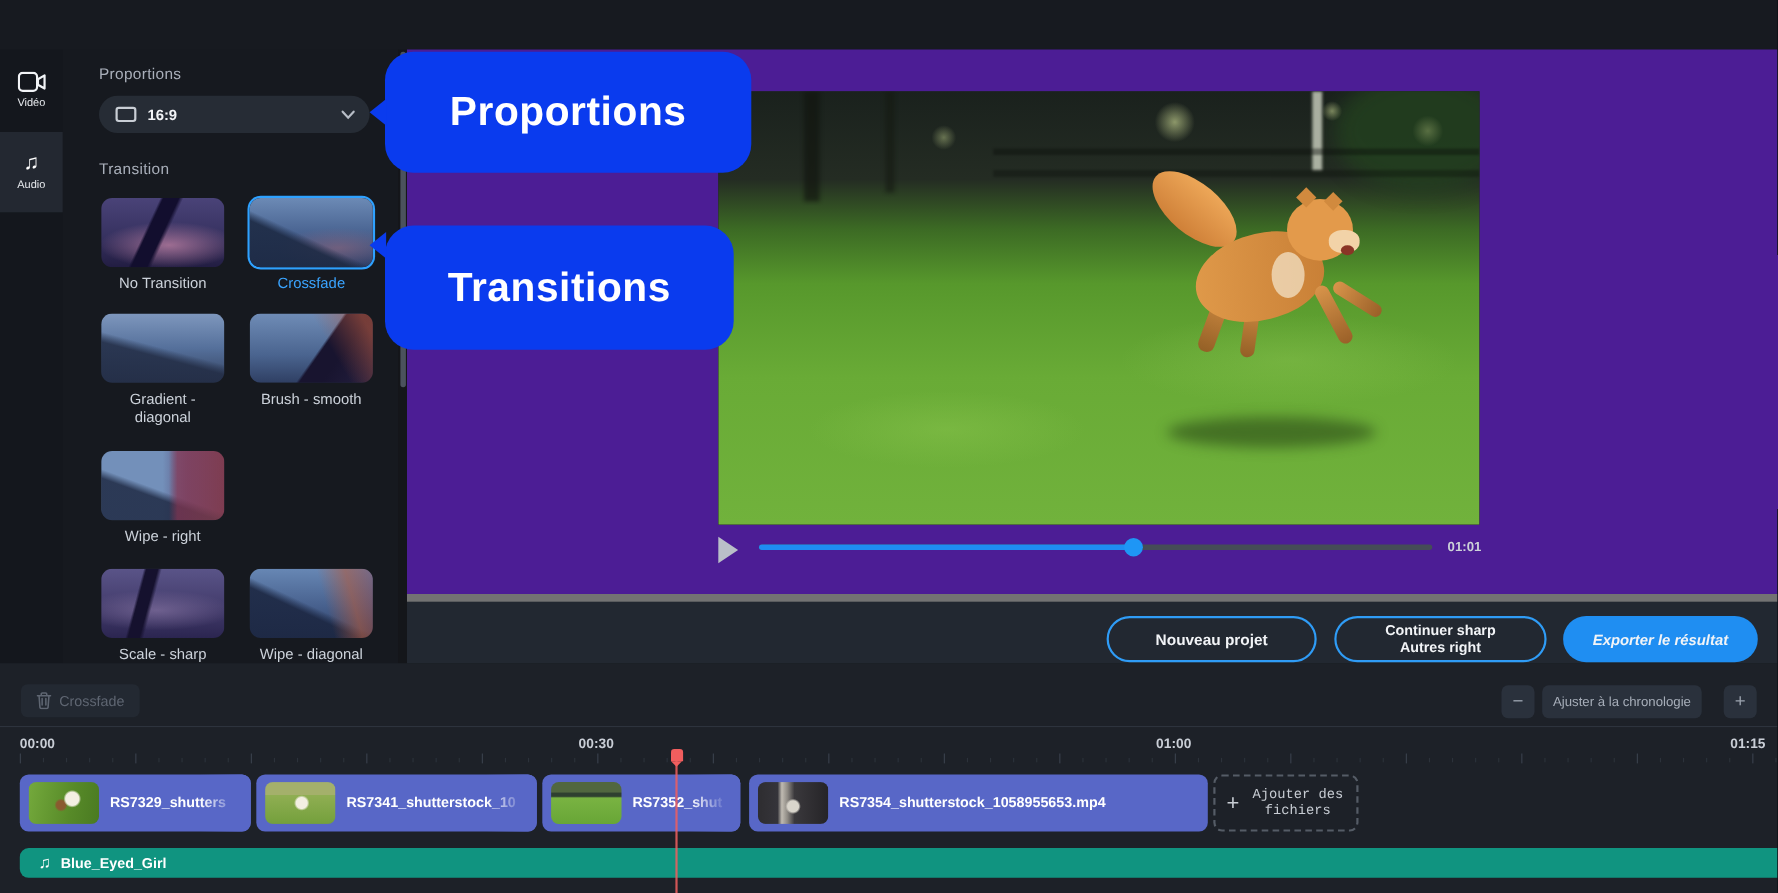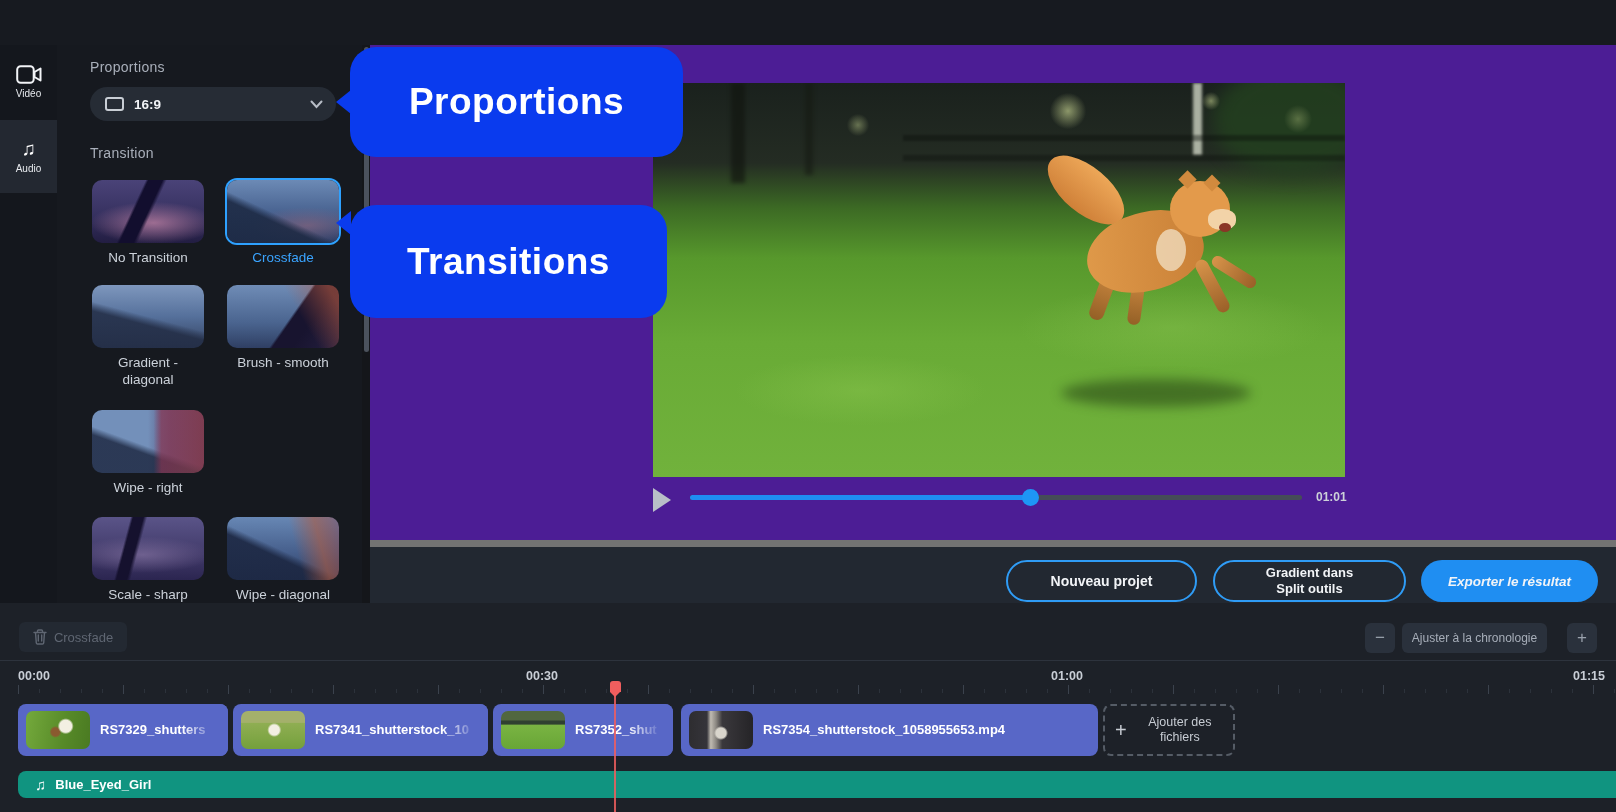--- a/index.html
+++ b/index.html
@@ -126,21 +126,21 @@
   .clip-thumb{position:absolute;left:8px;top:7px;width:64px;height:38px;border-radius:7px;}
   .clip-name{position:absolute;left:82px;top:0;right:6px;height:52px;line-height:52px;font-size:13px;font-weight:bold;color:#fff;white-space:nowrap;overflow:hidden;}
   .clip-fade{position:absolute;right:0;top:0;bottom:0;width:46px;border-radius:0 8px 8px 0;background:linear-gradient(90deg,rgba(88,103,199,0),#5867c7 75%);}
   .c1{background:radial-gradient(circle 7px at 62% 40%,#f3efe2 0 6px,transparent 8px),radial-gradient(circle 5px at 46% 55%,#8a5a2f 0 4px,transparent 6px),linear-gradient(100deg,#74a93c,#578a28 60%,#4a7a22);}
   .c2{background:radial-gradient(circle 6px at 52% 50%,#f3efe2 0 5px,transparent 7px),linear-gradient(#a4b06b 0 30%,#8fae52 32%,#74a03c);}
   .c3{background:linear-gradient(#51673f 0 24%,#2f4030 26% 34%,#79b342 38%,#68a636);}
   .c4{background:radial-gradient(circle 6px at 50% 58%,#d9d5cc 0 5px,transparent 7px),linear-gradient(90deg,#2e2d30 0%,#35343a 28%,#c0bbb2 34%,#8e8a84 42%,#3a383c 52%,#252427 100%);}
 
   .add-files{position:absolute;left:1103px;top:101px;width:132px;height:52px;border:2px dashed #555c66;border-radius:8px;cursor:pointer;display:flex;align-items:center;}
   .add-plus{margin-left:10px;font-size:20px;color:#c7ccd3;}
-  .add-label{flex:1;text-align:center;font-size:12.5px;line-height:15px;color:#c7ccd3;}
+  .add-label{flex:1;text-align:center;font-size:12.5px;line-height:15px;color:#c7ccd3;font-family:Liberation Mono, monospace;}
 
   .audio-bar{position:absolute;left:18px;top:168px;width:1598px;height:27px;border-radius:8px 0 0 8px;background:#109480;display:flex;align-items:center;cursor:pointer;}
   .audio-bar .note-glyph{margin-left:17px;font-size:15px;color:#fff;}
   .audio-name{margin-left:9px;font-size:13px;font-weight:bold;color:#fff;}
 
   .playhead-line{position:absolute;left:614px;top:79px;width:2px;height:130px;background:rgba(241,94,94,.85);z-index:15;}
   .playhead-flag{position:absolute;left:610px;top:78px;width:11px;height:11px;border-radius:3px 3px 0 0;background:#f15e5e;z-index:16;cursor:pointer;}
   .playhead-flag::after{content:"";position:absolute;left:0;top:11px;width:0;height:0;border-left:5.5px solid transparent;border-right:5.5px solid transparent;border-top:5px solid #f15e5e;}
 
   svg{display:block;}
@@ -254,22 +254,22 @@
   <div class="callout co-transitions">
     <div class="callout-tail"></div>
     <div class="callout-text">Transitions</div>
   </div>
 
   <div class="btnbar">
     <div class="pill outline btn-new">
       <span>Nouveau projet</span>
     </div>
     <div class="pill outline btn-continue">
-      <span>Gradient dans</span>
-      <span>Split outils</span>
+      <span>Continuer sharp</span>
+      <span>Autres right</span>
     </div>
     <div class="pill btn-export">
       <span>Exporter le résultat</span>
     </div>
   </div>
 
   <div class="timeline">
     <div class="tl-btn btn-delete">
       <svg width="14" height="16" viewBox="0 0 14 16">
         <path d="M1 3.5 H13 M4.5 3.5 V2 a1 1 0 0 1 1-1 h3 a1 1 0 0 1 1 1 V3.5 M2.5 3.5 L3.3 14 a1.2 1.2 0 0 0 1.2 1 h5 a1.2 1.2 0 0 0 1.2-1 L11.5 3.5 M5.3 6 v6 M8.7 6 v6" fill="none" stroke="#5f6672" stroke-width="1.4" stroke-linecap="round"></path>

